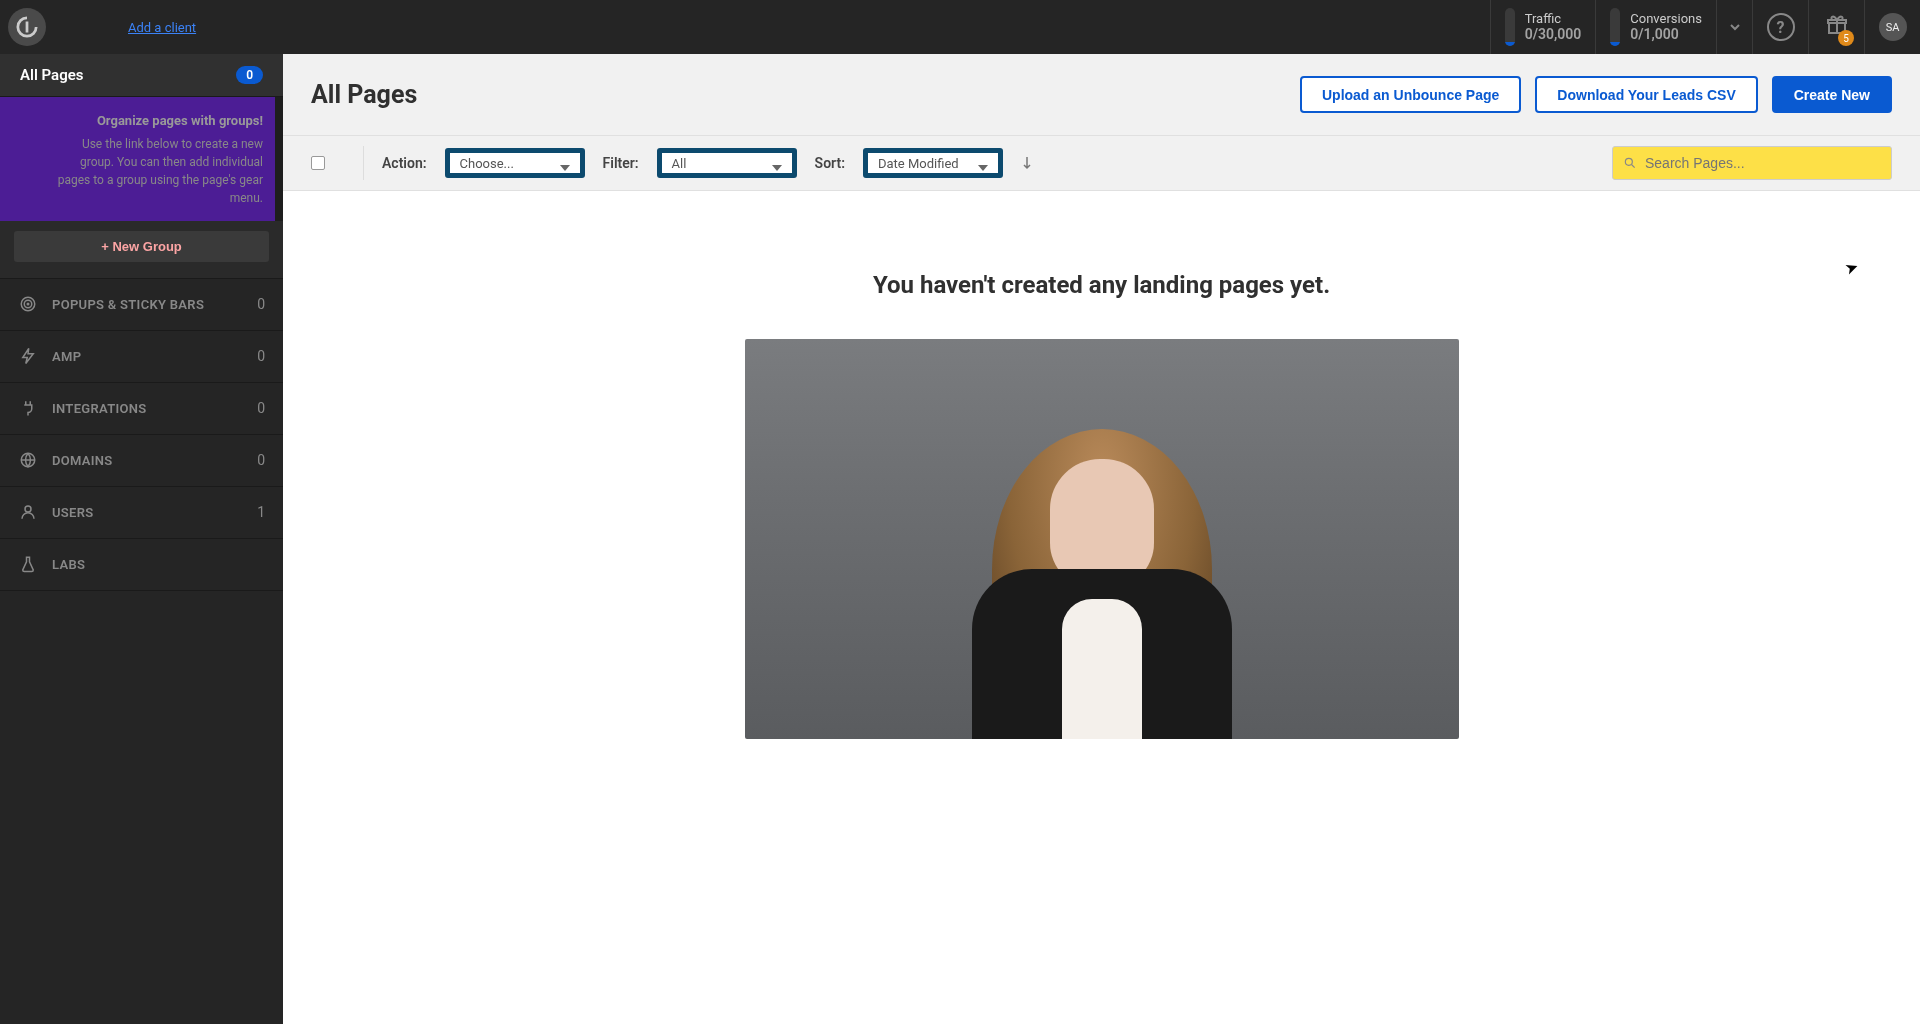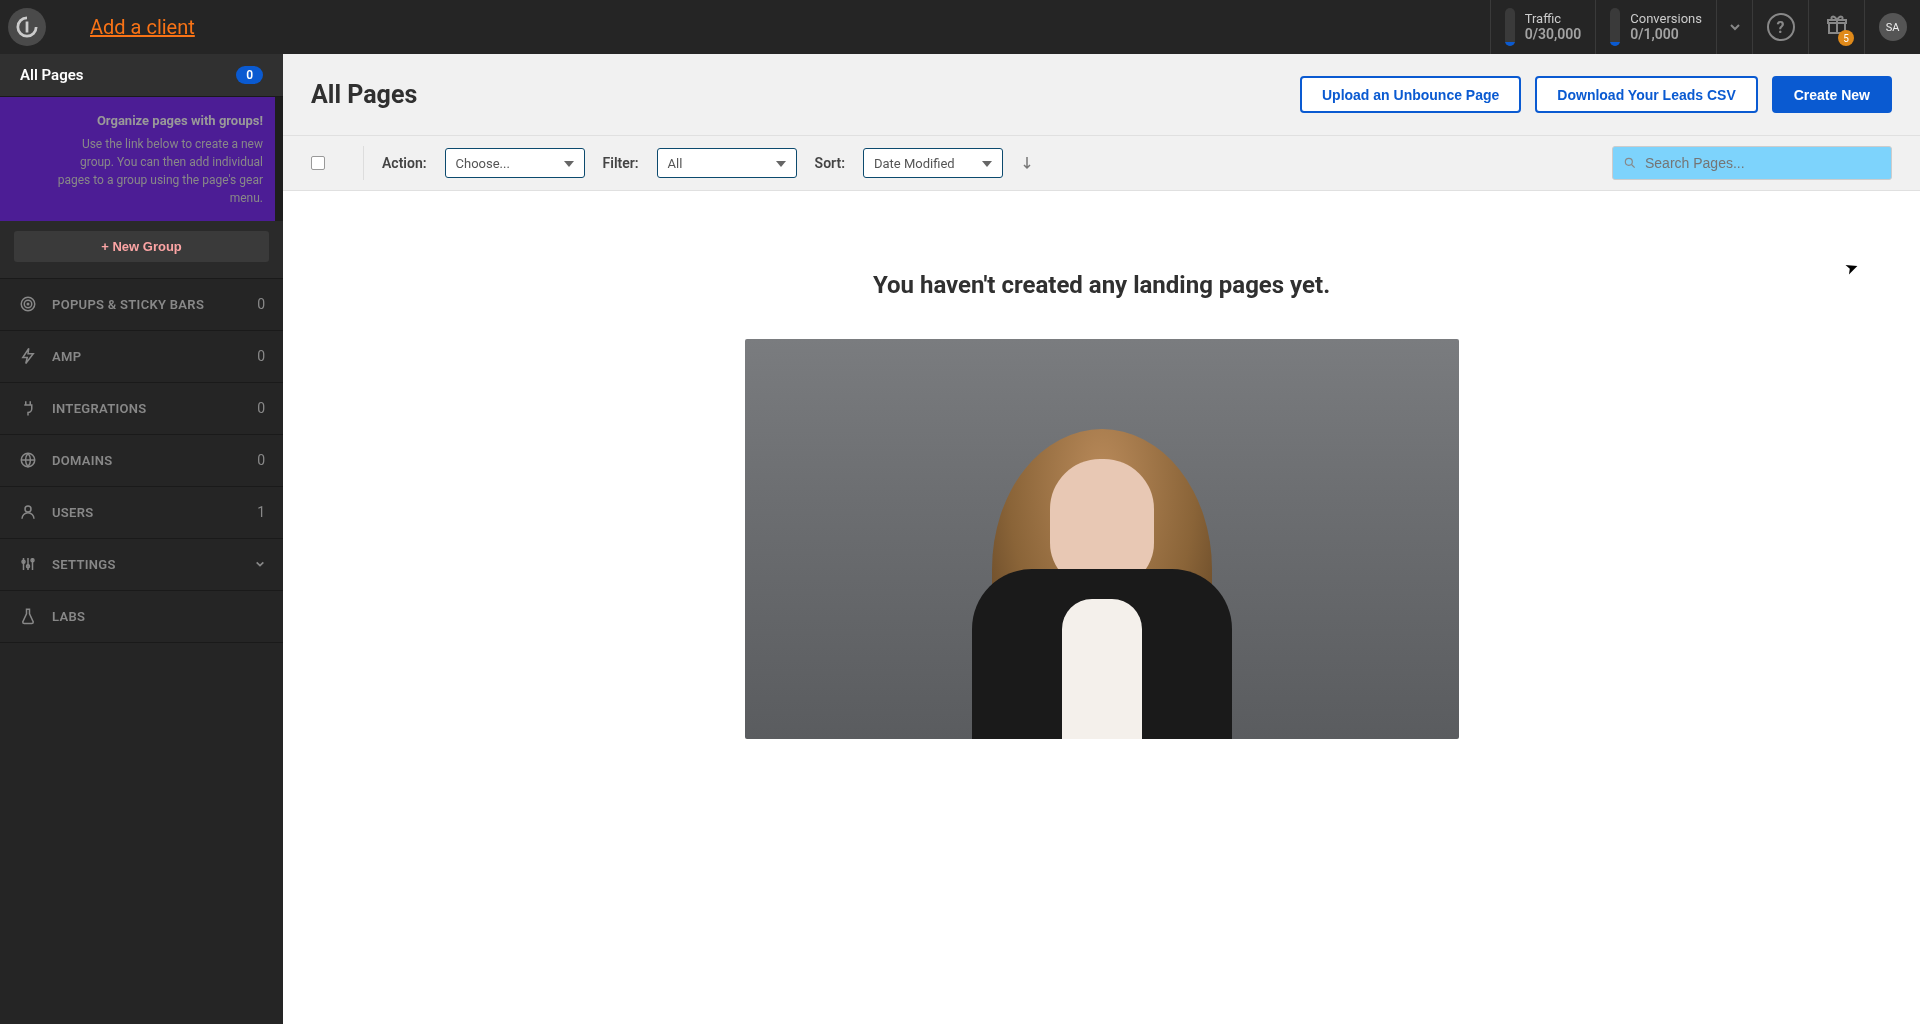--- a/index.html
+++ b/index.html
@@ -3,21 +3,21 @@
 <meta charset="utf-8">
 <style>
 * { box-sizing: border-box; margin: 0; padding: 0; }
 body { font-family: -apple-system, BlinkMacSystemFont, "Segoe UI", Roboto, Helvetica, Arial, sans-serif; background: #fff; color: #333; overflow: hidden; }
 .app { display: flex; flex-direction: column; height: 100vh; width: 100vw; }
 
 
 .topbar { height: 54px; background: #252525; display: flex; align-items: center; color: #fff; }
 .topbar .logo { width: 38px; height: 38px; border-radius: 50%; background: #4a4a4a; margin: 0 12px 0 8px; display: flex; align-items: center; justify-content: center; }
 .topbar .logo svg { width: 22px; height: 22px; }
-.topbar .add-client { color: #f97316; text-decoration: underline; font-size: 20px; margin-left: 32px; }
+.topbar .add-client { color: #3b82f6; text-decoration: underline; font-size: 13px; margin-left: 70px; }
 .topbar .spacer { flex: 1; }
 .metric-wrap { display: flex; align-items: center; padding: 4px 14px; height: 100%; border-left: 1px solid #3a3a3a; }
 .metric-bar { width: 10px; height: 38px; background: #3a3a3a; border-radius: 5px; margin-right: 10px; position: relative; overflow: hidden; }
 .metric-bar::after { content: ""; position: absolute; bottom: 0; left: 0; right: 0; height: 4px; background: #0a5ad1; }
 .metric-text { display: flex; flex-direction: column; line-height: 1.2; }
 .metric-label { font-size: 13px; color: #ccc; }
 .metric-value { font-size: 14px; font-weight: 600; color: #a3a3a3; }
 .top-icon-btn { width: 56px; height: 100%; display: flex; align-items: center; justify-content: center; border-left: 1px solid #3a3a3a; position: relative; cursor: pointer; }
 .top-icon-btn .circle { width: 28px; height: 28px; border: 2px solid #888; border-radius: 50%; display: flex; align-items: center; justify-content: center; color: #888; font-weight: bold; font-size: 16px; }
 .gift-icon svg { width: 24px; height: 24px; stroke: #888; fill: none; stroke-width: 2; }
@@ -50,26 +50,26 @@
 .main-header { background: #f1f1f1; padding: 22px 28px; display: flex; align-items: center; border-bottom: 1px solid #e0e0e0; }
 .main-header h1 { font-size: 25px; font-weight: 700; color: #303030; flex: 1; }
 .btn { padding: 0 20px; height: 37px; border-radius: 4px; font-size: 14px; font-weight: 600; cursor: pointer; display: inline-flex; align-items: center; }
 .btn-outline { background: #fff; border: 2px solid #0a5ad1; color: #0a5ad1; margin-left: 14px; }
 .btn-primary { background: #0a5ad1; border: 2px solid #0a5ad1; color: #fff; margin-left: 14px; }
 
 .toolbar { background: #f1f1f1; padding: 10px 28px; display: flex; align-items: center; border-bottom: 1px solid #e0e0e0; gap: 18px; }
 .toolbar .chk { width: 14px; height: 14px; border: 1px solid #999; background: #fff; margin-right: 20px; border-radius: 2px; }
 .toolbar .divider { width: 1px; height: 34px; background: #ddd; }
 .toolbar label { font-size: 14px; font-weight: 600; color: #444; }
-.toolbar .select { background: #fff; border: 1px solid #0c4a6e; border-radius: 3px; height: 30px; padding: 0 30px 0 10px; display: flex; align-items: center; font-size: 13px; color: #555; position: relative; min-width: 140px; cursor: pointer; }
+.toolbar .select { background: #fff; border: 5px solid #0c4a6e; border-radius: 3px; height: 30px; padding: 0 30px 0 10px; display: flex; align-items: center; font-size: 13px; color: #555; position: relative; min-width: 140px; cursor: pointer; }
 .toolbar .select.sm { min-width: 140px; }
 .toolbar .select::after { content: ""; position: absolute; right: 10px; top: 12px; border-left: 5px solid transparent; border-right: 5px solid transparent; border-top: 6px solid #666; }
 .sort-arrow { width: 12px; display: flex; flex-direction: column; align-items: center; color: #888; font-size: 12px; }
 .toolbar-spacer { flex: 1; }
-.search-wrap { display: flex; align-items: center; border: 1px solid #ccc; border-radius: 3px; background: #7dd3fc; height: 34px; width: 280px; padding: 0 10px; }
+.search-wrap { display: flex; align-items: center; border: 1px solid #ccc; border-radius: 3px; background: #fde047; height: 34px; width: 280px; padding: 0 10px; }
 .search-wrap svg { width: 14px; height: 14px; stroke: #888; fill: none; stroke-width: 2; margin-right: 8px; }
 .search-wrap input { border: none; outline: none; flex: 1; font-size: 14px; color: #555; background: transparent; }
 
 .empty { text-align: center; padding: 80px 20px 40px; }
 .empty h2 { font-size: 24px; font-weight: 700; color: #303030; }
 .video-placeholder { width: 714px; height: 400px; margin: 40px auto 0; background: linear-gradient(180deg, #7a7c7f 0%, #6c6e71 40%, #5a5c5f 100%); border-radius: 2px; position: relative; display: flex; align-items: flex-end; justify-content: center; overflow: hidden; }
 .person { width: 340px; height: 340px; position: relative; }
 .hair { position: absolute; top: 30px; left: 60px; width: 220px; height: 260px; background: radial-gradient(ellipse at 50% 20%, #b98a5a 0%, #8a6438 60%, #5a3f22 100%); border-radius: 110px 110px 60px 60px / 140px 140px 80px 80px; }
 .face { position: absolute; top: 60px; left: 118px; width: 104px; height: 130px; background: #e8c8b4; border-radius: 50px 50px 46px 46px; }
 .torso { position: absolute; bottom: 0; left: 40px; width: 260px; height: 170px; background: #1a1a1a; border-radius: 60px 60px 0 0; }
@@ -189,36 +189,20 @@
                 <circle cx="12" cy="8" r="4"></circle>
                 <path d="M4 21 A8 8 0 0 1 20 21"></path>
               </svg>
             </span>
             <span class="label">USERS</span>
             <span class="count">1</span>
           </div>
           <div class="side-item">
             <span class="icon">
               <svg viewBox="0 0 24 24">
-                <line x1="6" y1="4" x2="6" y2="20"></line>
-                <line x1="12" y1="4" x2="12" y2="20"></line>
-                <line x1="18" y1="4" x2="18" y2="20"></line>
-                <circle cx="6" cy="9" r="2"></circle>
-                <circle cx="12" cy="15" r="2"></circle>
-                <circle cx="18" cy="7" r="2"></circle>
-              </svg>
-            </span>
-            <span class="label">SETTINGS</span>
-            <span class="chev"><svg width="10" height="10" viewBox="0 0 12 12">
-                <path d="M2 4 L6 8 L10 4" stroke="#888" stroke-width="2" fill="none"></path>
-              </svg></span>
-          </div>
-          <div class="side-item">
-            <span class="icon">
-              <svg viewBox="0 0 24 24">
                 <path d="M9 3 H15 M10 3 V9 L5 20 A2 2 0 0 0 7 22 H17 A2 2 0 0 0 19 20 L14 9 V3"></path>
               </svg>
             </span>
             <span class="label">LABS</span>
             <span class="count"></span>
           </div>
         </div>
     </div>
 
     <div class="main">

